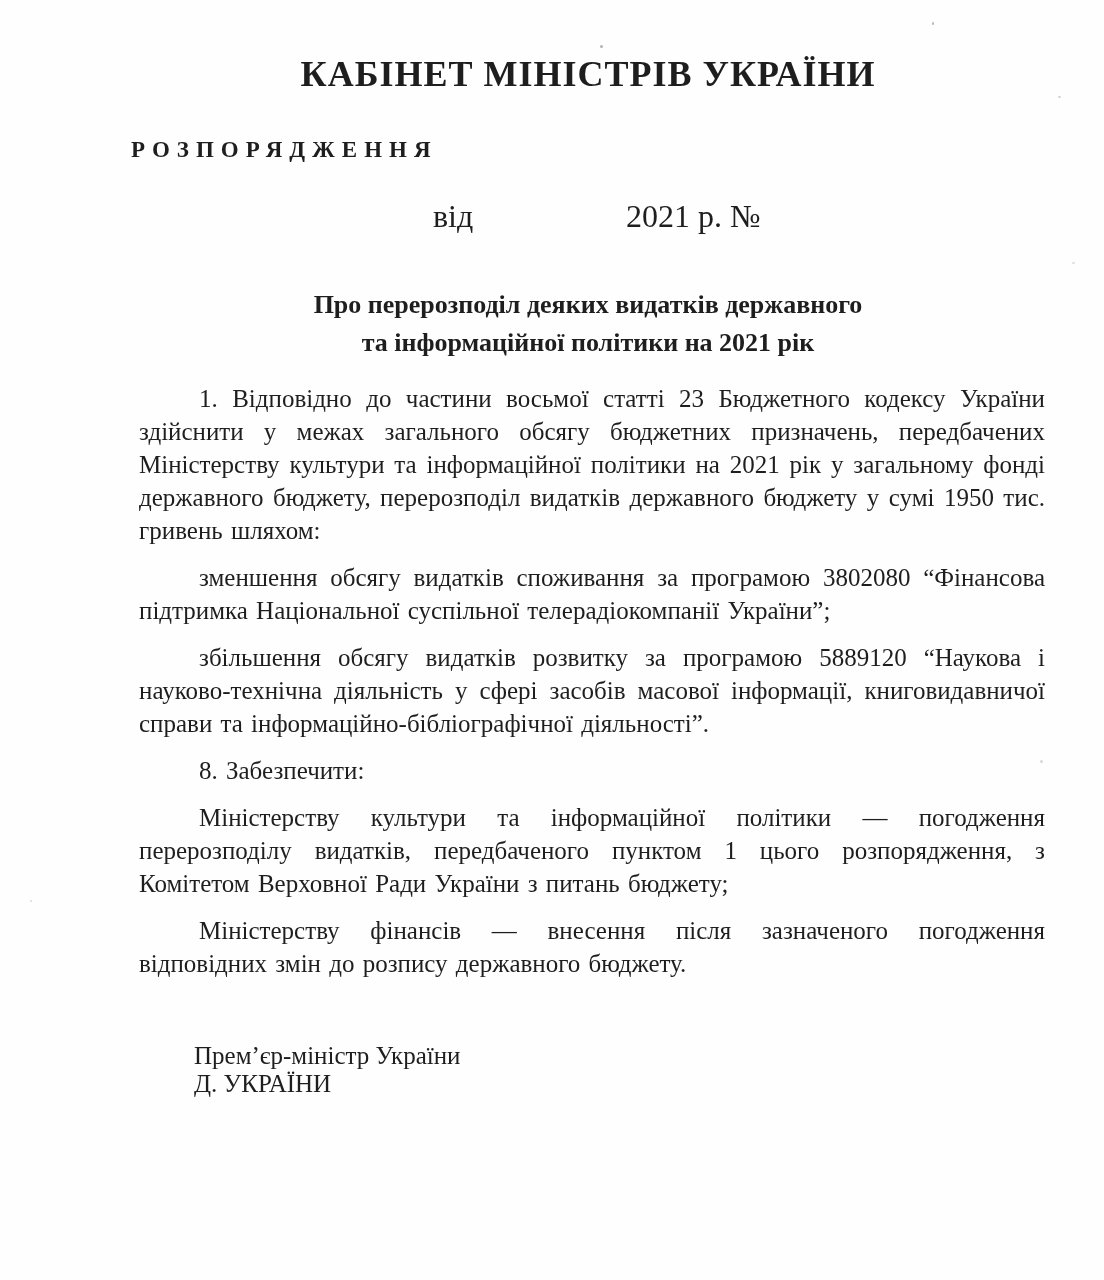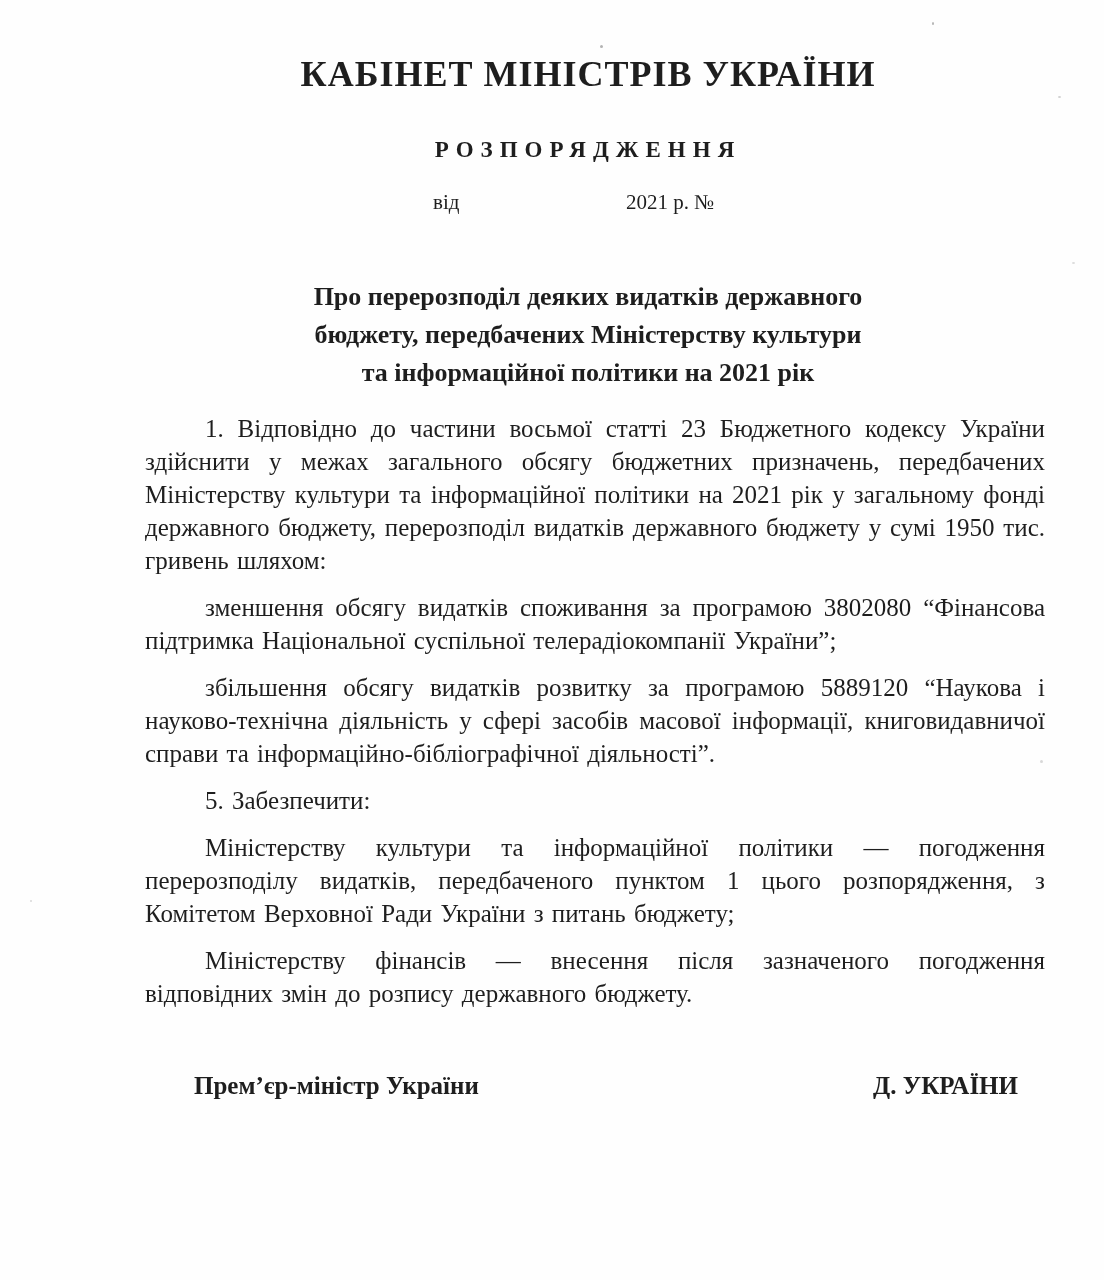--- a/index.html
+++ b/index.html
@@ -27,31 +27,31 @@
   .org-name {
     margin-top: 56px;
     text-align: center;
     font-size: 36px;
     font-weight: bold;
     letter-spacing: 1px;
     line-height: 1.05;
   }
   .doc-type {
     margin-top: 44px;
-    text-align: center;
+    text-align: left;
     font-size: 23px;
     font-weight: bold;
     letter-spacing: 7px;
     line-height: 1.05;
   }
   .date-line {
     position: relative;
-    margin-top: 28px;
+    margin-top: 36px;
     height: 32px;
-    font-size: 21px;
+    font-size: 32px;
   }
   .date-prefix {
     position: absolute;
     left: 302px;
     top: 0;
   }
   .date-value {
     position: absolute;
     left: 495px;
     top: 0;
@@ -70,35 +70,36 @@
     font-weight: bold;
     line-height: 38px;
   }
   
   .body-text {
     margin-top: 20px;
     font-size: 25px;
     line-height: 33px;
   }
   .para {
-    margin: 0 0 14px 14px;
+    margin: 0 0 14px 8px;
     text-align: justify;
     text-indent: 60px;
     word-spacing: 2px;
   }
   
   .signature-row {
     margin-top: 62px;
     display: flex;
     justify-content: space-between;
     align-items: baseline;
     padding-left: 63px;
     padding-right: 27px;
     font-size: 25px;
-    font-weight: bold;
+    font-weight: normal;
+    flex-direction: column;
   }
   
   .speck {
     position: absolute;
     background: rgba(40, 40, 40, 0.35);
     border-radius: 50%;
   }
   .speck.s1 { left: 600px; top: 45px;  width: 3px; height: 3px; }
   .speck.s2 { left: 932px; top: 22px;  width: 2px; height: 3px; }
   .speck.s3 { left: 1058px; top: 96px; width: 3px; height: 2px; opacity:.6; }
@@ -125,29 +126,28 @@
     <div class="doc-type">РОЗПОРЯДЖЕННЯ</div>
 
     <div class="date-line">
       <span class="date-prefix">від</span>
       <span class="date-value">2021 р. №</span>
     </div>
 
 
     <div class="doc-title">
       <div>Про перерозподіл деяких видатків державного</div>
-      <div>бюджету, передбачених Міністерству культури</div>
       <div>та інформаційної політики на 2021 рік</div>
     </div>
 
     <div class="body-text">
       <p class="para">1. Відповідно до частини восьмої статті 23 Бюджетного кодексу України здійснити у межах загального обсягу бюджетних призначень, передбачених Міністерству культури та інформаційної політики на 2021 рік у загальному фонді державного бюджету, перерозподіл видатків державного бюджету у сумі 1950 тис. гривень шляхом:</p>
       <p class="para">зменшення обсягу видатків споживання за програмою 3802080 “Фінансова підтримка Національної суспільної телерадіокомпанії України”;</p>
       <p class="para">збільшення обсягу видатків розвитку за програмою 5889120 “Наукова і науково-технічна діяльність у сфері засобів масової інформації, книговидавничої справи та інформаційно-бібліографічної діяльності”.</p>
-      <p class="para">5. Забезпечити:</p>
+      <p class="para">8. Забезпечити:</p>
       <p class="para">Міністерству культури та інформаційної політики — погодження перерозподілу видатків, передбаченого пунктом 1 цього розпорядження, з Комітетом Верховної Ради України з питань бюджету;</p>
       <p class="para">Міністерству фінансів — внесення після зазначеного погодження відповідних змін до розпису державного бюджету.</p>
     </div>
 
     <div class="signature-row">
       <span>Прем’єр-міністр України</span>
       <span>Д. УКРАЇНИ</span>
     </div>
 
   </div>

